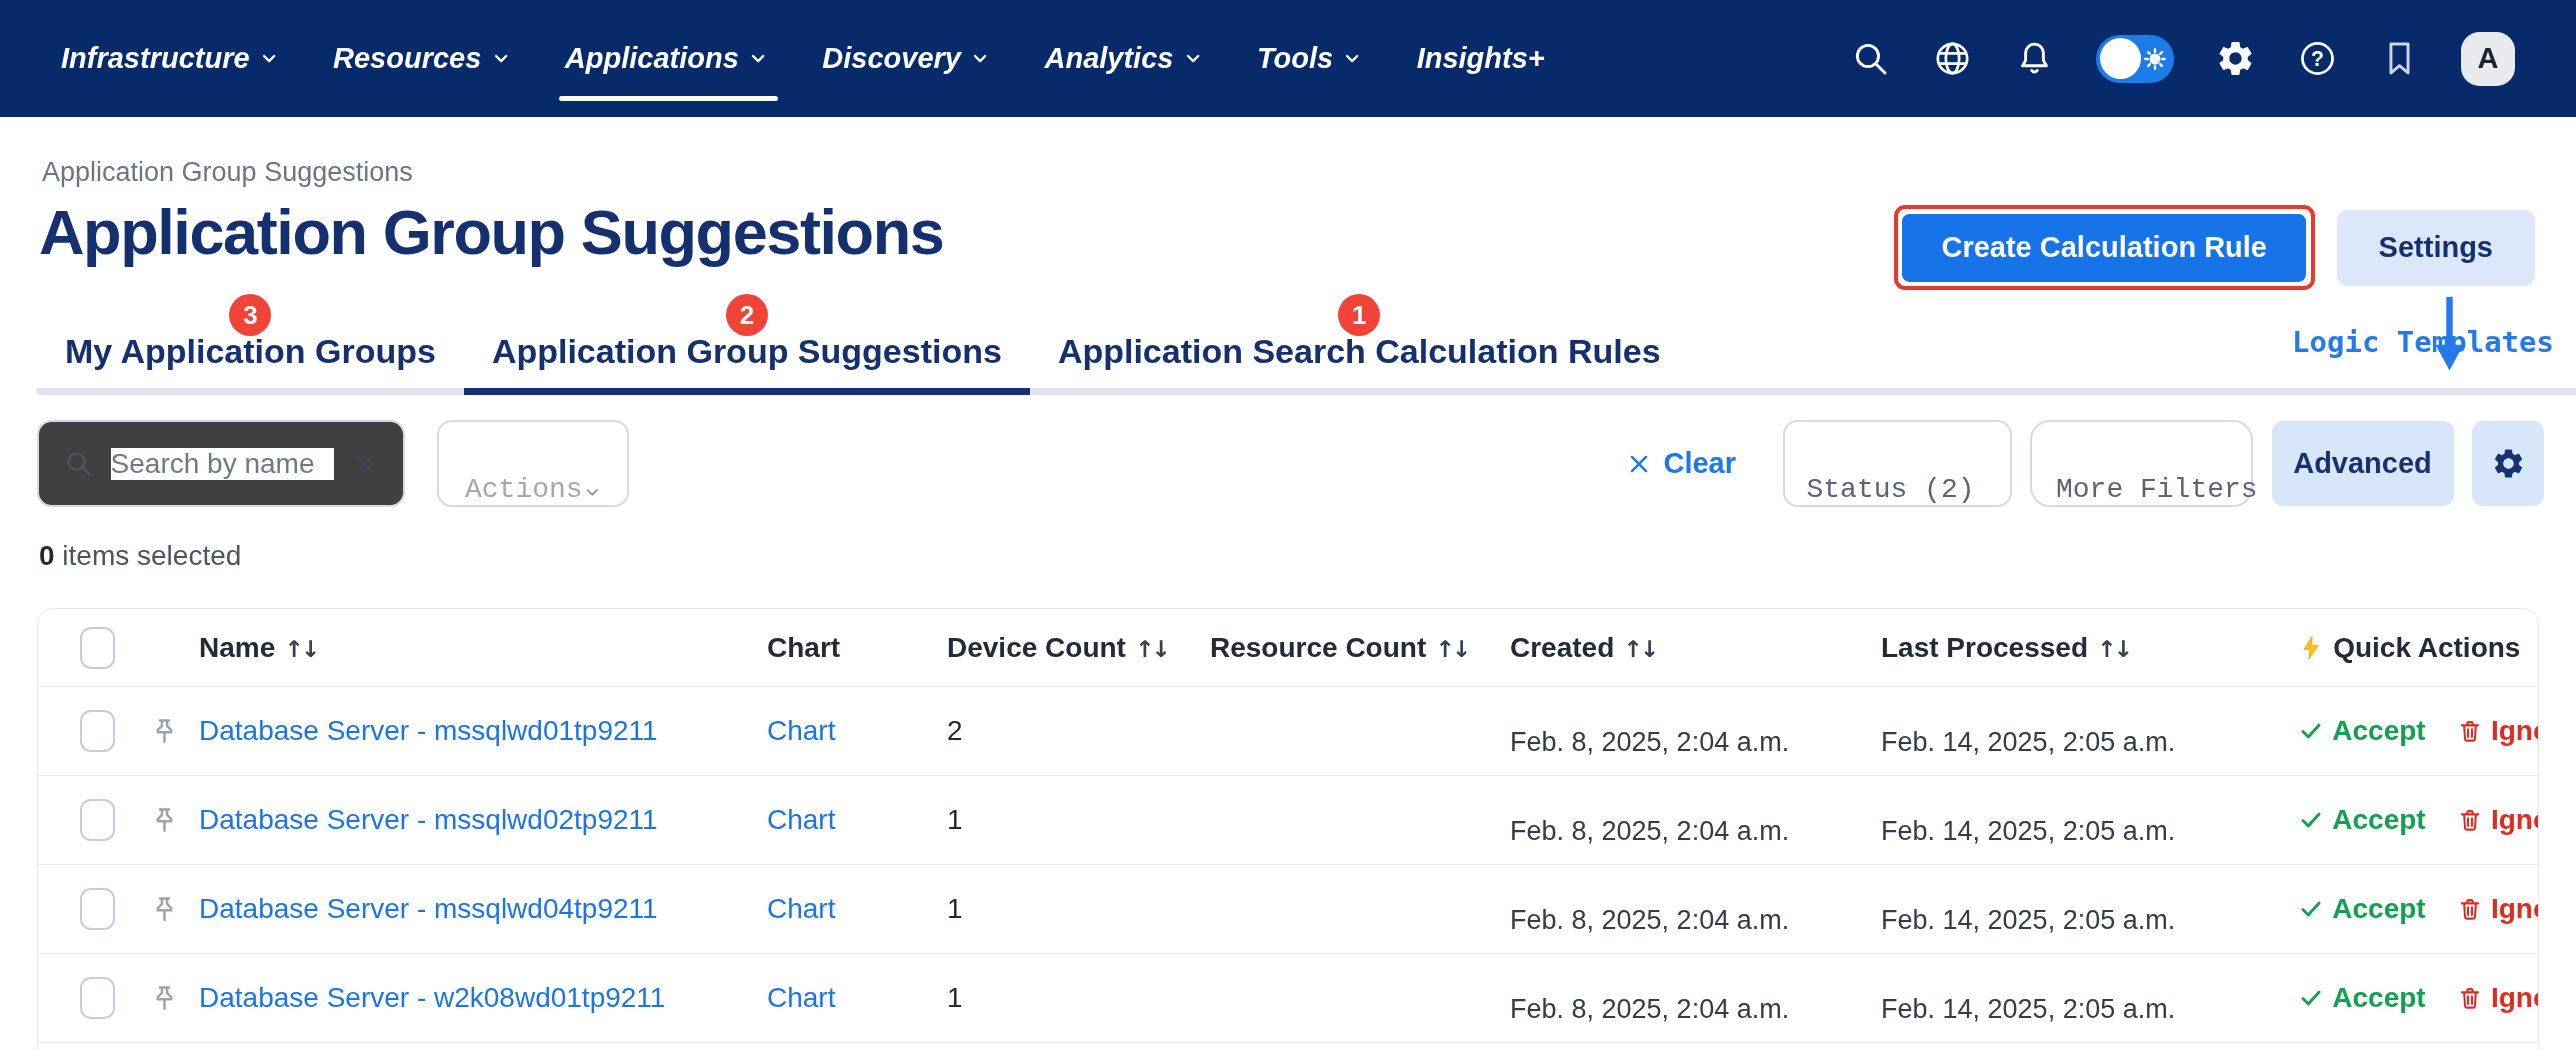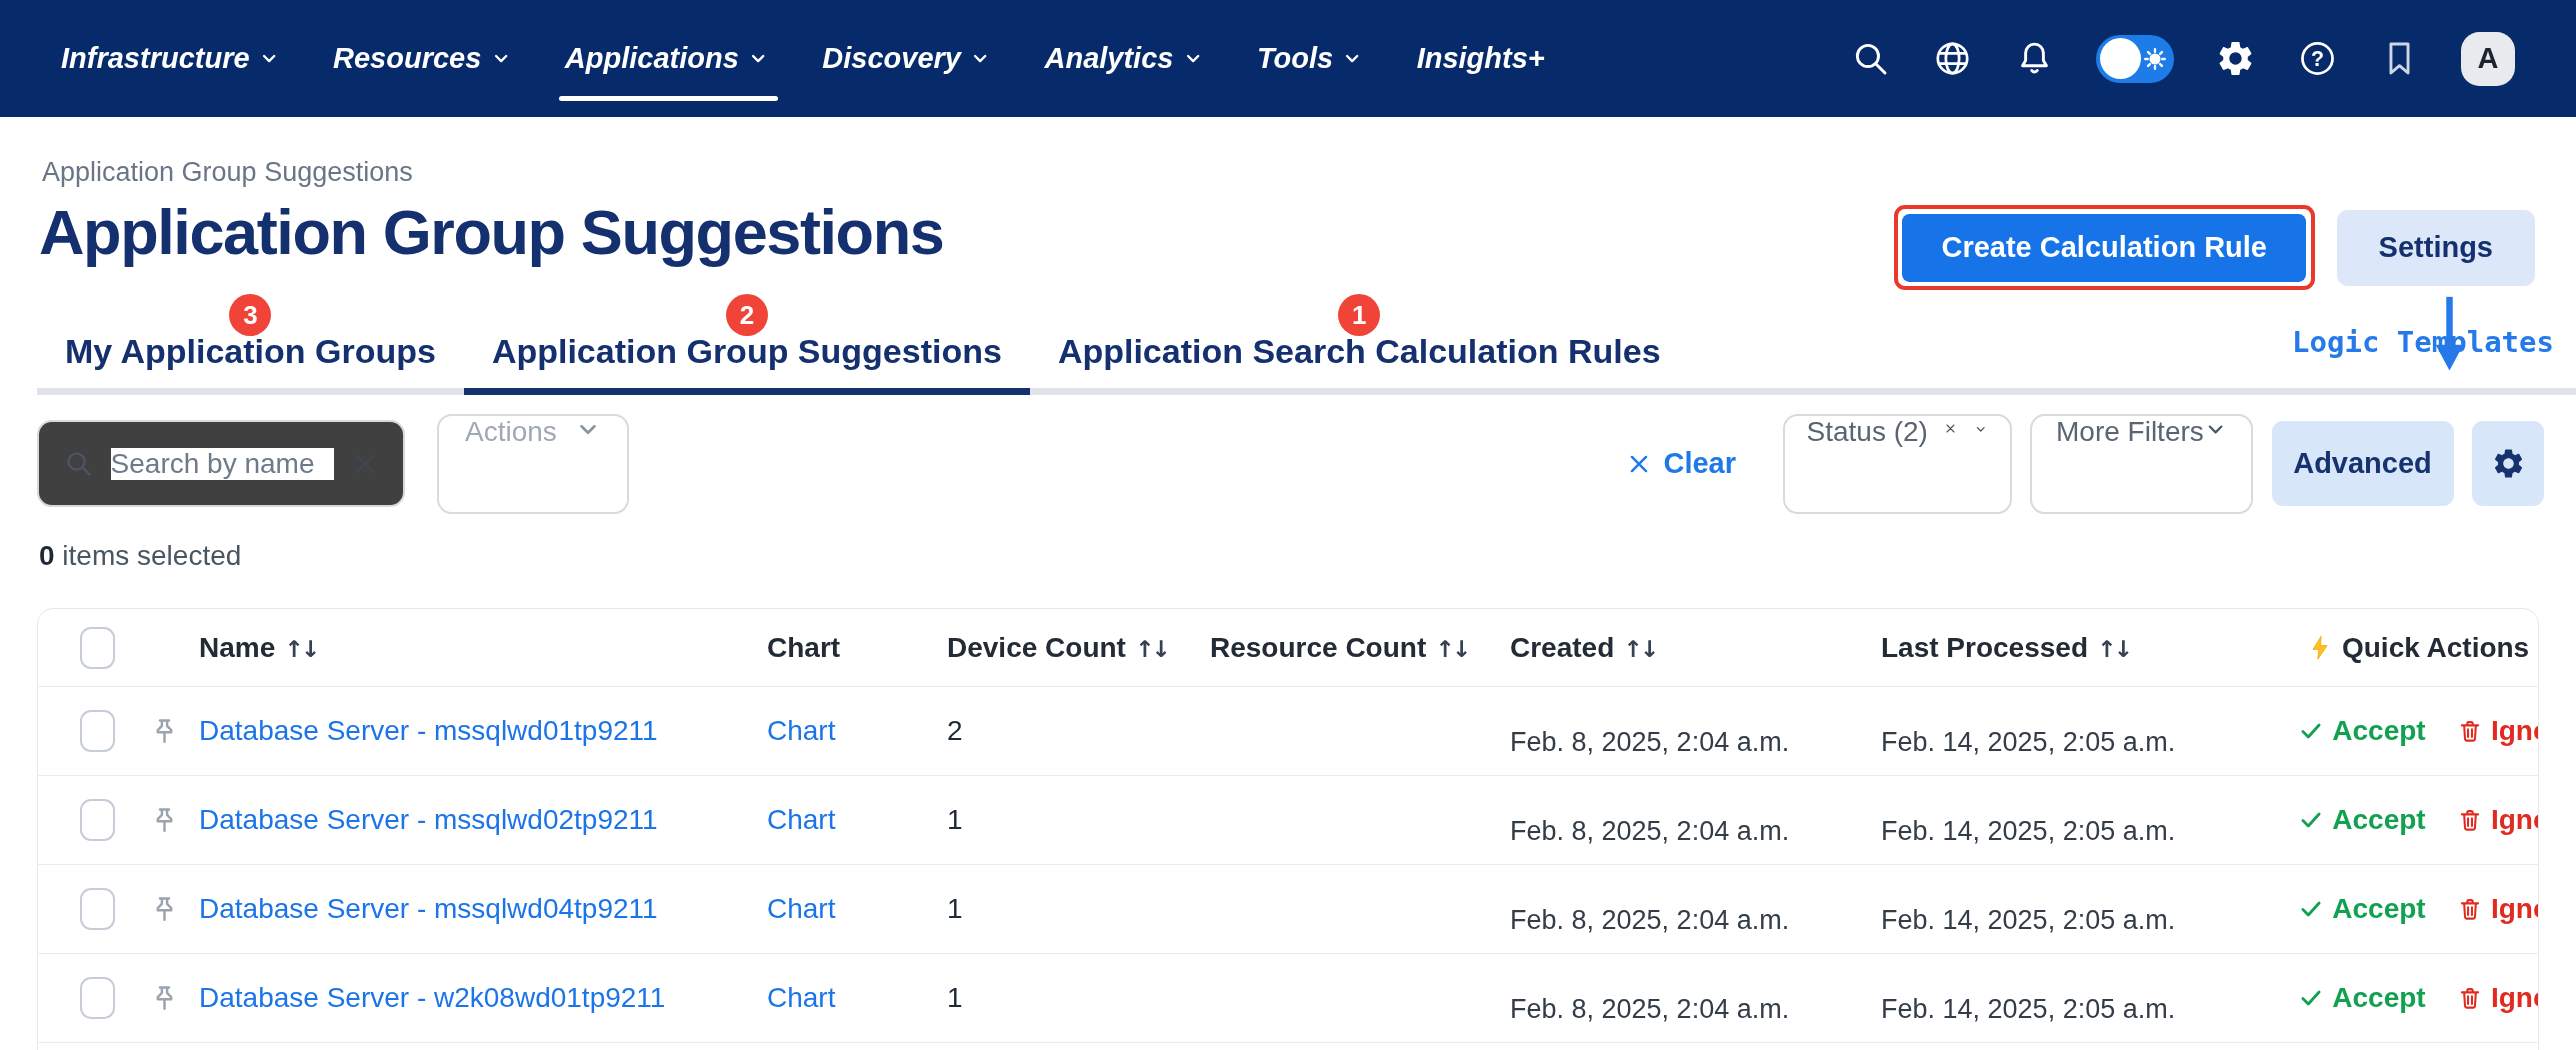--- a/index.html
+++ b/index.html
@@ -50,30 +50,30 @@
   .tab-badge { position:absolute; top:-25px; left:50%; transform:translateX(-50%); width:42px; height:42px;
                border-radius:50%; background:#f04438; color:#ffffff; font-size:26px; font-weight:bold;
                display:flex; align-items:center; justify-content:center; }
 
   
   .filter-row { position:absolute; left:37px; right:32px; top:420px; height:87px; display:flex; align-items:center; }
   .searchbox { width:368px; height:87px; border:2.8px solid #d3d9e0; border-radius:14.8px; display:flex;
                align-items:center; padding:0 24px; gap:16.6px; background:#404040; }
   .searchbox input { border:none; outline:none; flex:1; font-size:28px; color:#374151; font-family:inherit; min-width:0; }
   .searchbox input::placeholder { color:#6e7a8a; opacity:1; }
-  .dd { height:100px; border:2.8px solid #d6dbe2; border-radius:14.8px; display:flex; align-items:flex-start;
-        background:#fff; cursor:pointer; }
+  .dd { height:87px; border:2.8px solid #d6dbe2; border-radius:14.8px; display:flex; align-items:flex-end;
+        background:#fff; cursor:pointer;font-family:Liberation Mono, monospace; }
   .dd-actions { width:192px; margin-left:32px; padding:0 26px; justify-content:space-between; }
   .dd-actions .dd-label { color:#a0a8b4; }
   .dd-label { font-size:28px; color:#5a6472; white-space:nowrap; }
   .filter-right { margin-left:auto; display:flex; align-items:center; gap:18.5px; }
   .clear-btn { display:flex; align-items:center; gap:11px; color:#1d79e9; font-size:29px; font-weight:600;
                cursor:pointer; margin-right:28px; }
   .dd-status { width:229px; padding:0 22px; gap:16.6px; }
-  .dd-more { width:223px; padding:0 24px; justify-content:space-between; }
+  .dd-more { width:223px; padding:0 24px; justify-content:space-between;border-radius:20px; }
   .btn-advanced { width:182px; height:85px; background:#d8e6f9; border:none; border-radius:11px; color:#16326f;
                   font-size:29px; font-weight:bold; cursor:pointer; font-family:inherit; }
   .btn-gearsq { width:72px; height:85px; background:#d8e6f9; border:none; border-radius:11px; cursor:pointer;
                 display:flex; align-items:center; justify-content:center; }
 
   .selection { position:absolute; left:39px; top:540px; font-size:28px; color:#4a5562; }
   .selection b { color:#1f2937; }
 
   
   .card { position:absolute; left:37px; right:37px; top:608px; bottom:0; background:#ffffff;
@@ -82,21 +82,21 @@
           align-items:center; height:89px; border-bottom:1.8px solid #e9ebef; }
   .trow.thead { height:78px; font-weight:bold; color:#222b36; }
   .cell { font-size:28px; overflow:hidden; white-space:nowrap; }
   .cell-check { padding-left:42px; }
   .checkbox { width:35px; height:42px; border:2.8px solid #c6cdd7; border-radius:11px; background:#fff; cursor:pointer; }
   .pin-cell { display:flex; justify-content:center; }
   .sort { font-size:23px; color:#374151; letter-spacing:-2.8px; margin-left:9.2px; font-family:"DejaVu Sans",sans-serif; }
   .link { color:#1b74e8; cursor:pointer; font-weight:500; }
   .count { color:#1f2937; }
   .date { color:#333c47; font-size:27px;margin-top:23px; }
-  .qa-head { display:flex; align-items:center; gap:9.2px; padding-left:11px;justify-content:center; }
+  .qa-head { display:flex; align-items:center; gap:9.2px; padding-left:11px; }
   .qa-cell { display:flex; align-items:center; gap:31px; padding-left:11px; }
   .qa-accept { display:flex; align-items:center; gap:8.3px; color:#12a150; font-weight:600; font-size:28px; cursor:pointer; }
   .qa-ignore { display:flex; align-items:center; gap:8.3px; color:#e02b20; font-weight:600; font-size:28px; cursor:pointer; }
   svg { display:block; }
 </style>
 </head>
 <body>
 
 <header class="nav">
 

